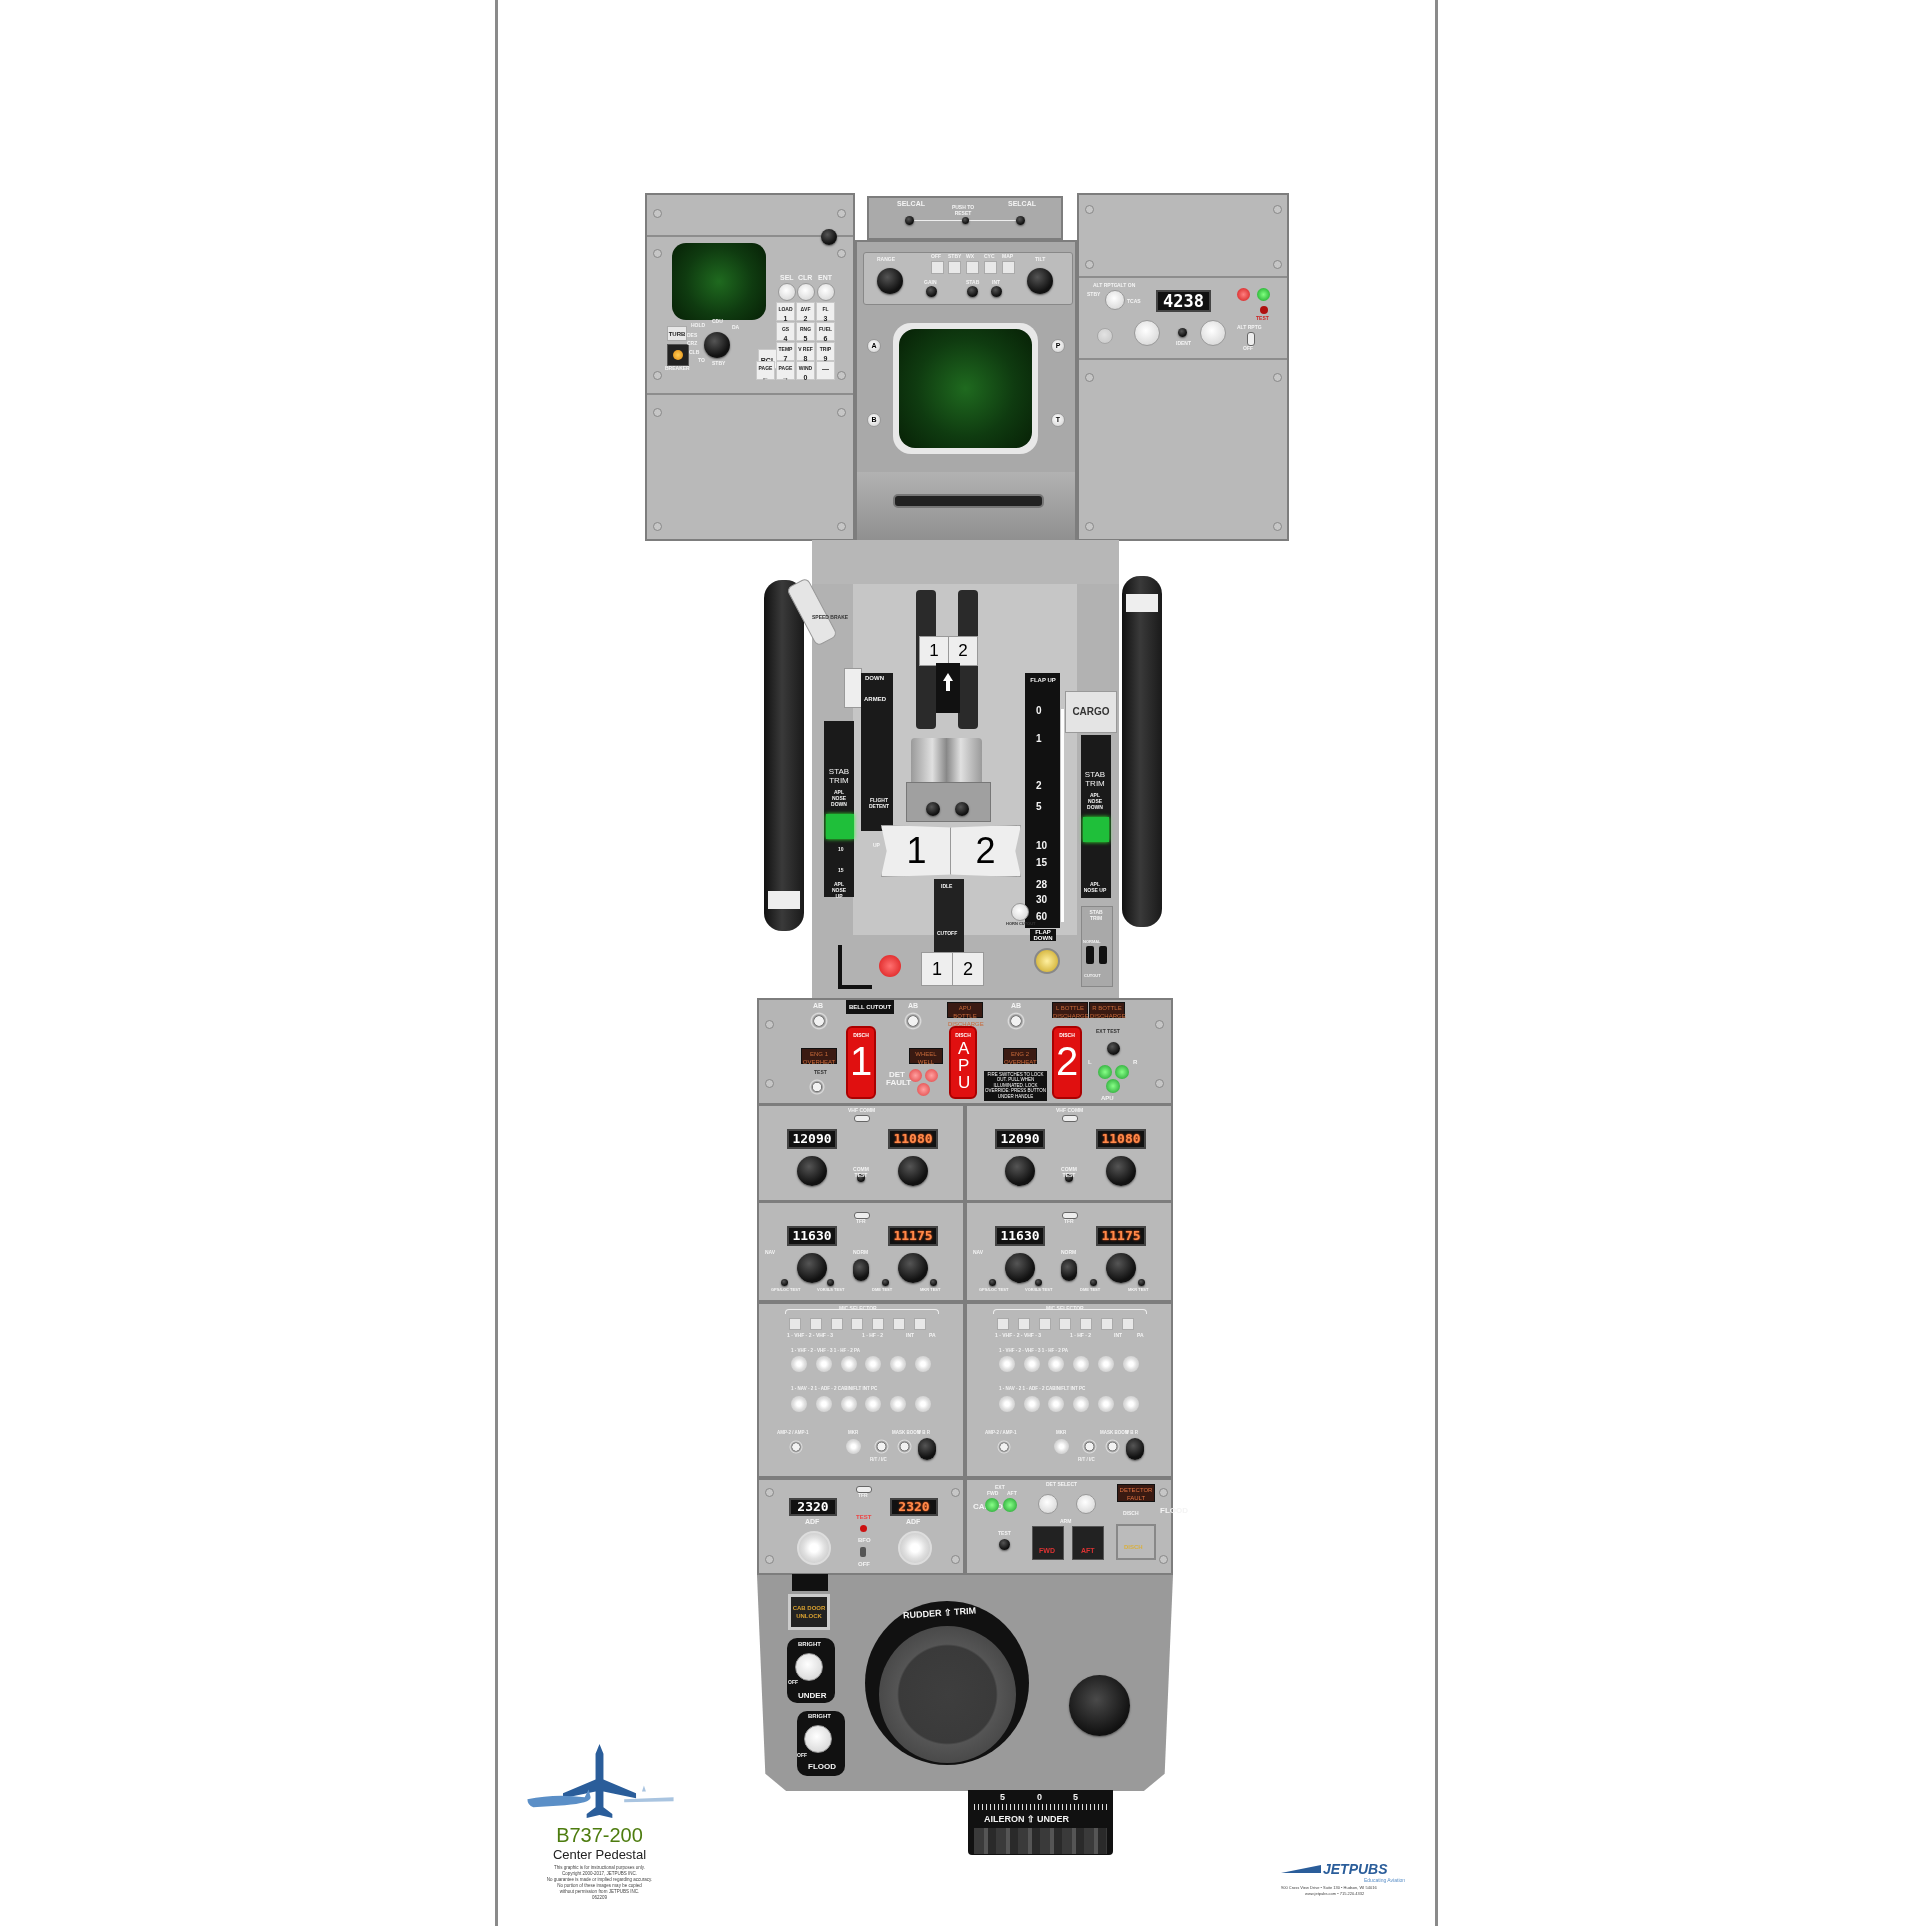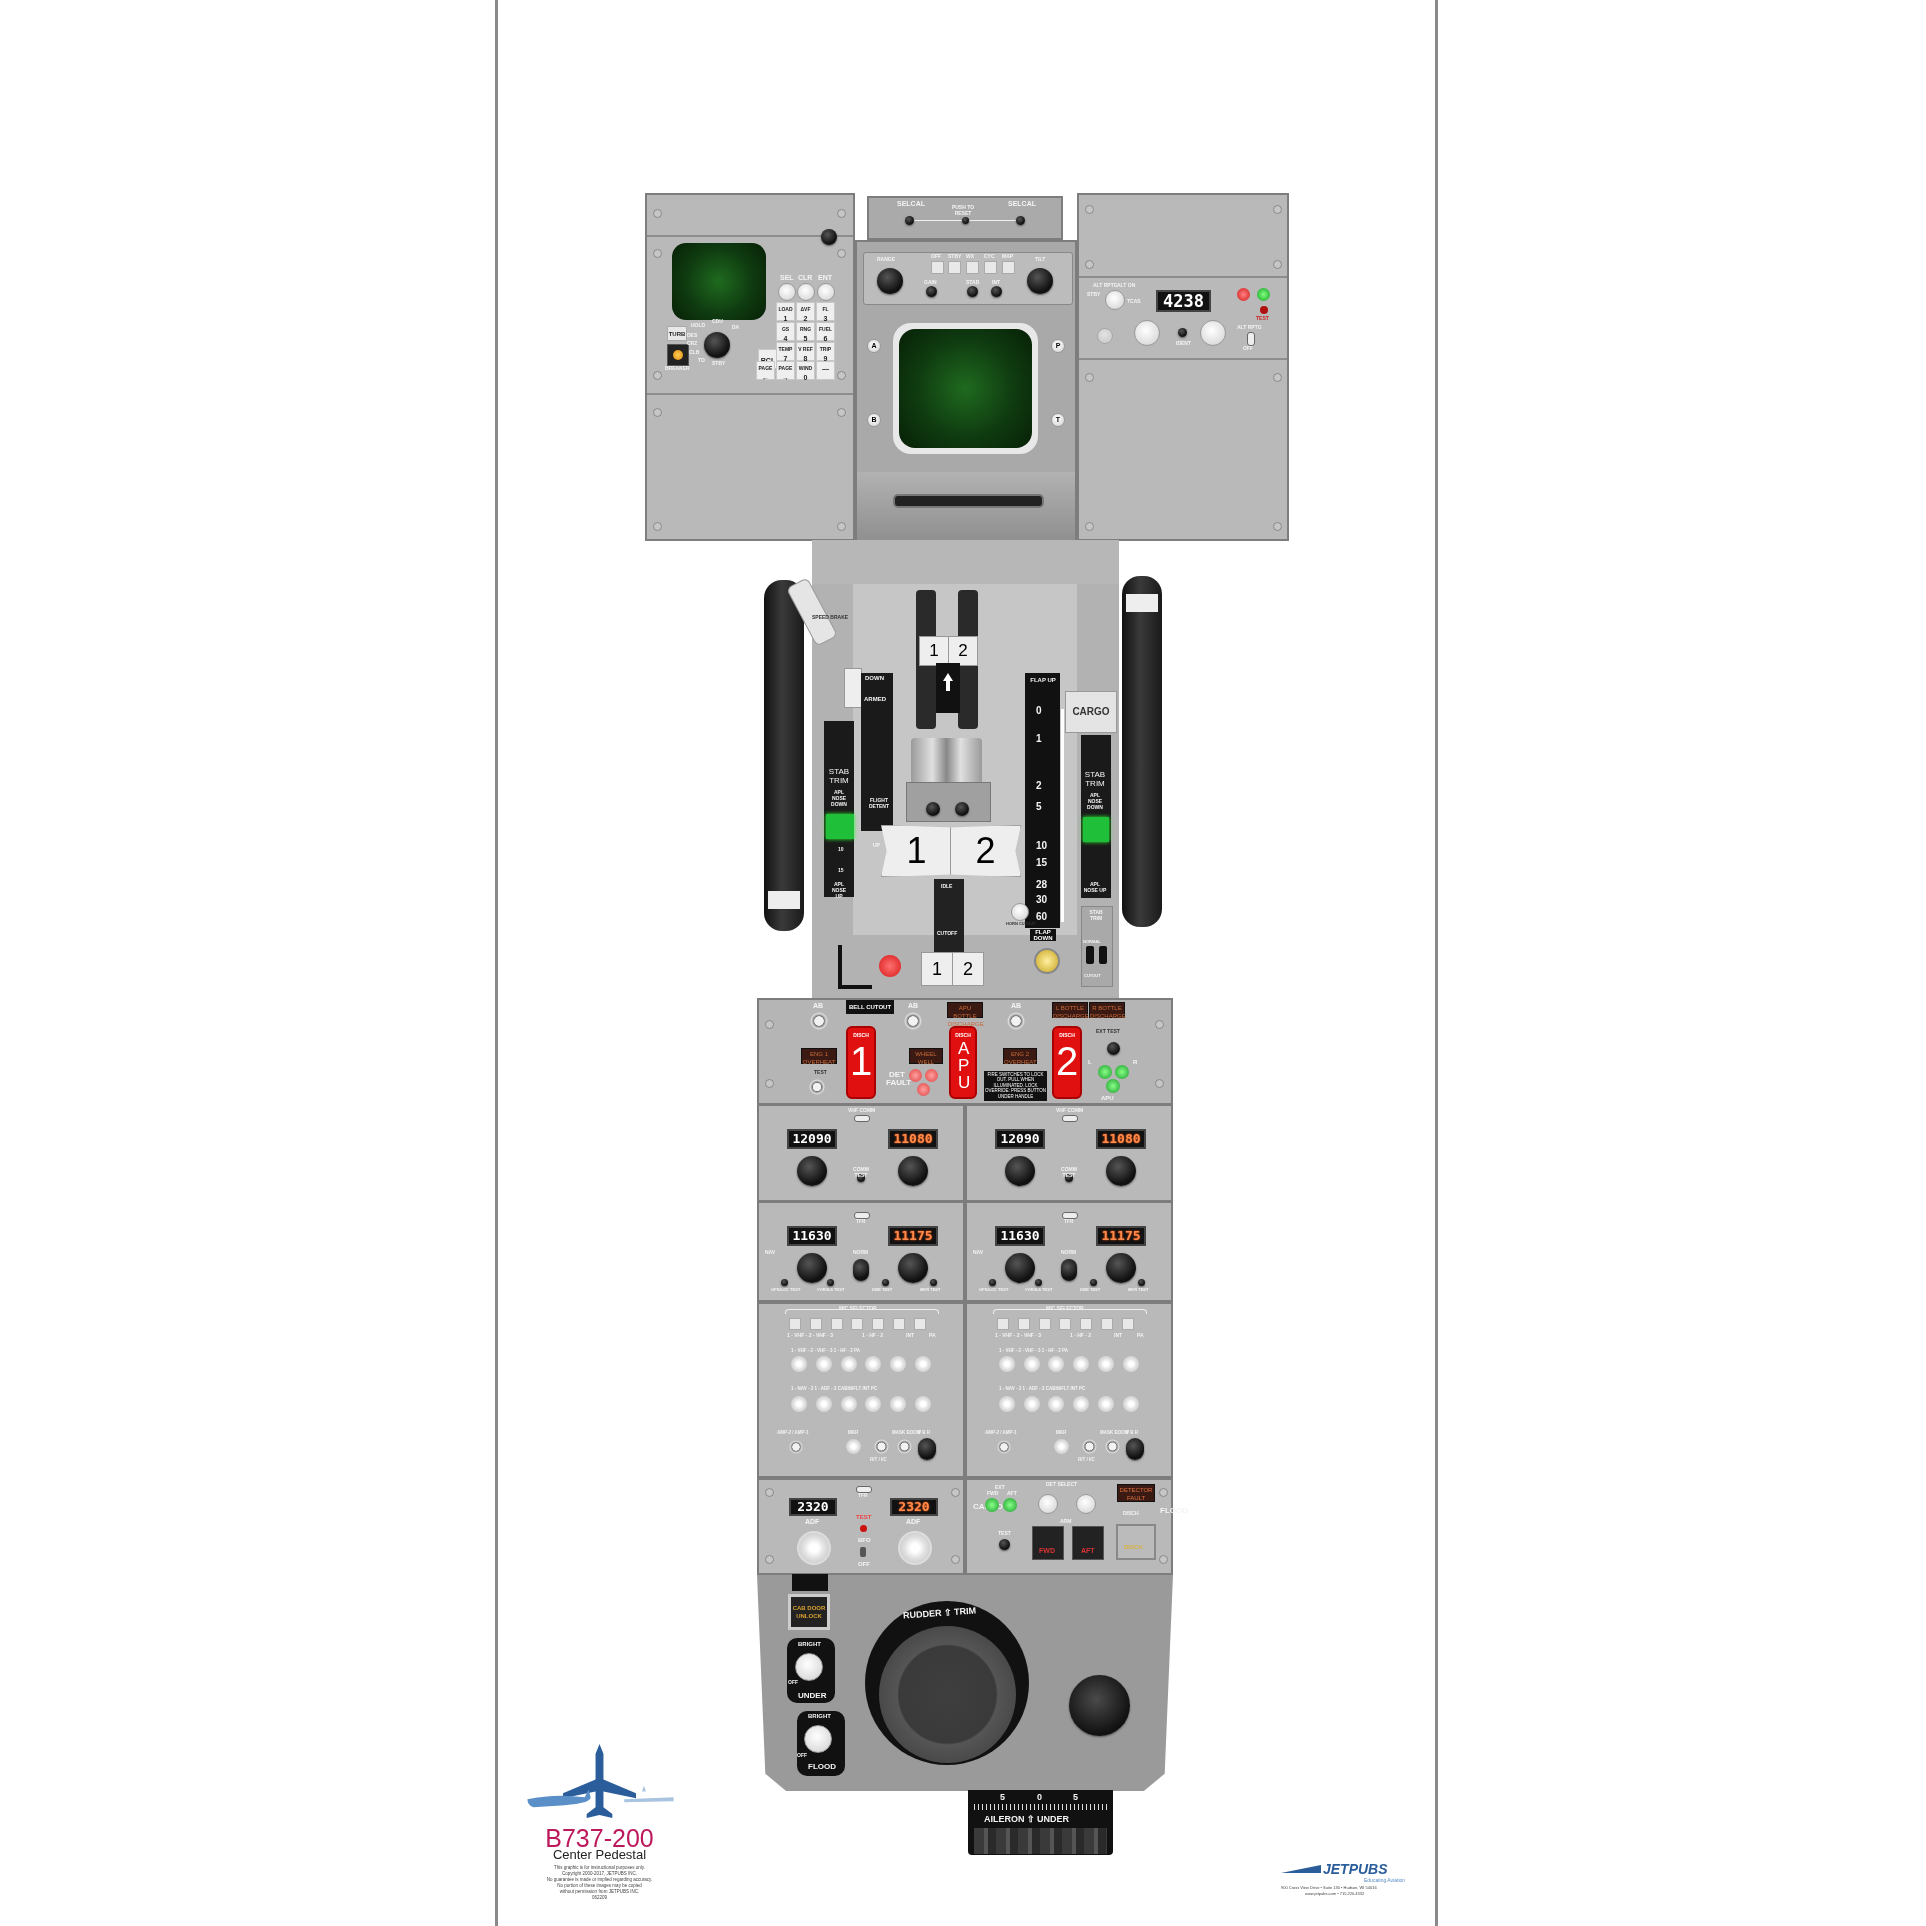--- a/index.html
+++ b/index.html
@@ -328,21 +328,21 @@
 <span class="lbl" style="left:984px;top:1814px;font-size:9px;">AILERON ⇧ UNDER</span>
 <div class="abs" style="left:974px;top:1828px;width:133px;height:26px;background:repeating-linear-gradient(90deg,#3a3a3a 0 10px,#555 10px 14px,#2a2a2a 14px 22px);"></div>
 
 <div class="abs" style="left:525px;top:1742px;width:149px;height:79px;">
   <svg width="149" height="79" viewBox="0 0 150 80">
     <path d="M75 2 L79 12 L79 38 L112 52 L112 57 L79 50 L79 66 L88 73 L88 77 L75 74 L62 77 L62 73 L71 66 L71 50 L38 57 L38 52 L71 38 L71 12 Z" fill="#2a5d9a"></path>
     <path d="M2 58 Q30 52 60 56 L64 48 L66 56 Q66 62 40 64 L8 66 Q2 64 2 58 Z" fill="#5b8fc7"></path>
     <path d="M100 58 L150 56 L150 60 L100 61 Z M118 50 L120 44 L122 50 Z" fill="#a9c4e0"></path>
   </svg>
 </div>
-<div class="abs" style="left:525px;top:1824px;width:149px;text-align:center;font-size:25px;color:#be185d;"><span>B737-200</span></div>
+<div class="abs" style="left:525px;top:1824px;width:149px;text-align:center;font-size:20px;color:#4d7c0f;"><span>B737-200</span></div>
 <div class="abs" style="left:525px;top:1847px;width:149px;text-align:center;font-size:13px;color:#222;"><span>Center Pedestal</span></div>
 <div id="disclaimer" class="abs" style="left:525px;top:1865px;width:149px;text-align:center;font-size:4.5px;line-height:6px;color:#444;">
     <div>This graphic is for instructional purposes only.</div>
     <div>Copyright 2000-2017, JETPUBS INC.</div>
     <div>No guarantee is made or implied regarding accuracy.</div>
     <div>No portion of these images may be copied</div>
     <div>without permission from JETPUBS INC.</div>
     <div>062209</div>
   </div>
 

